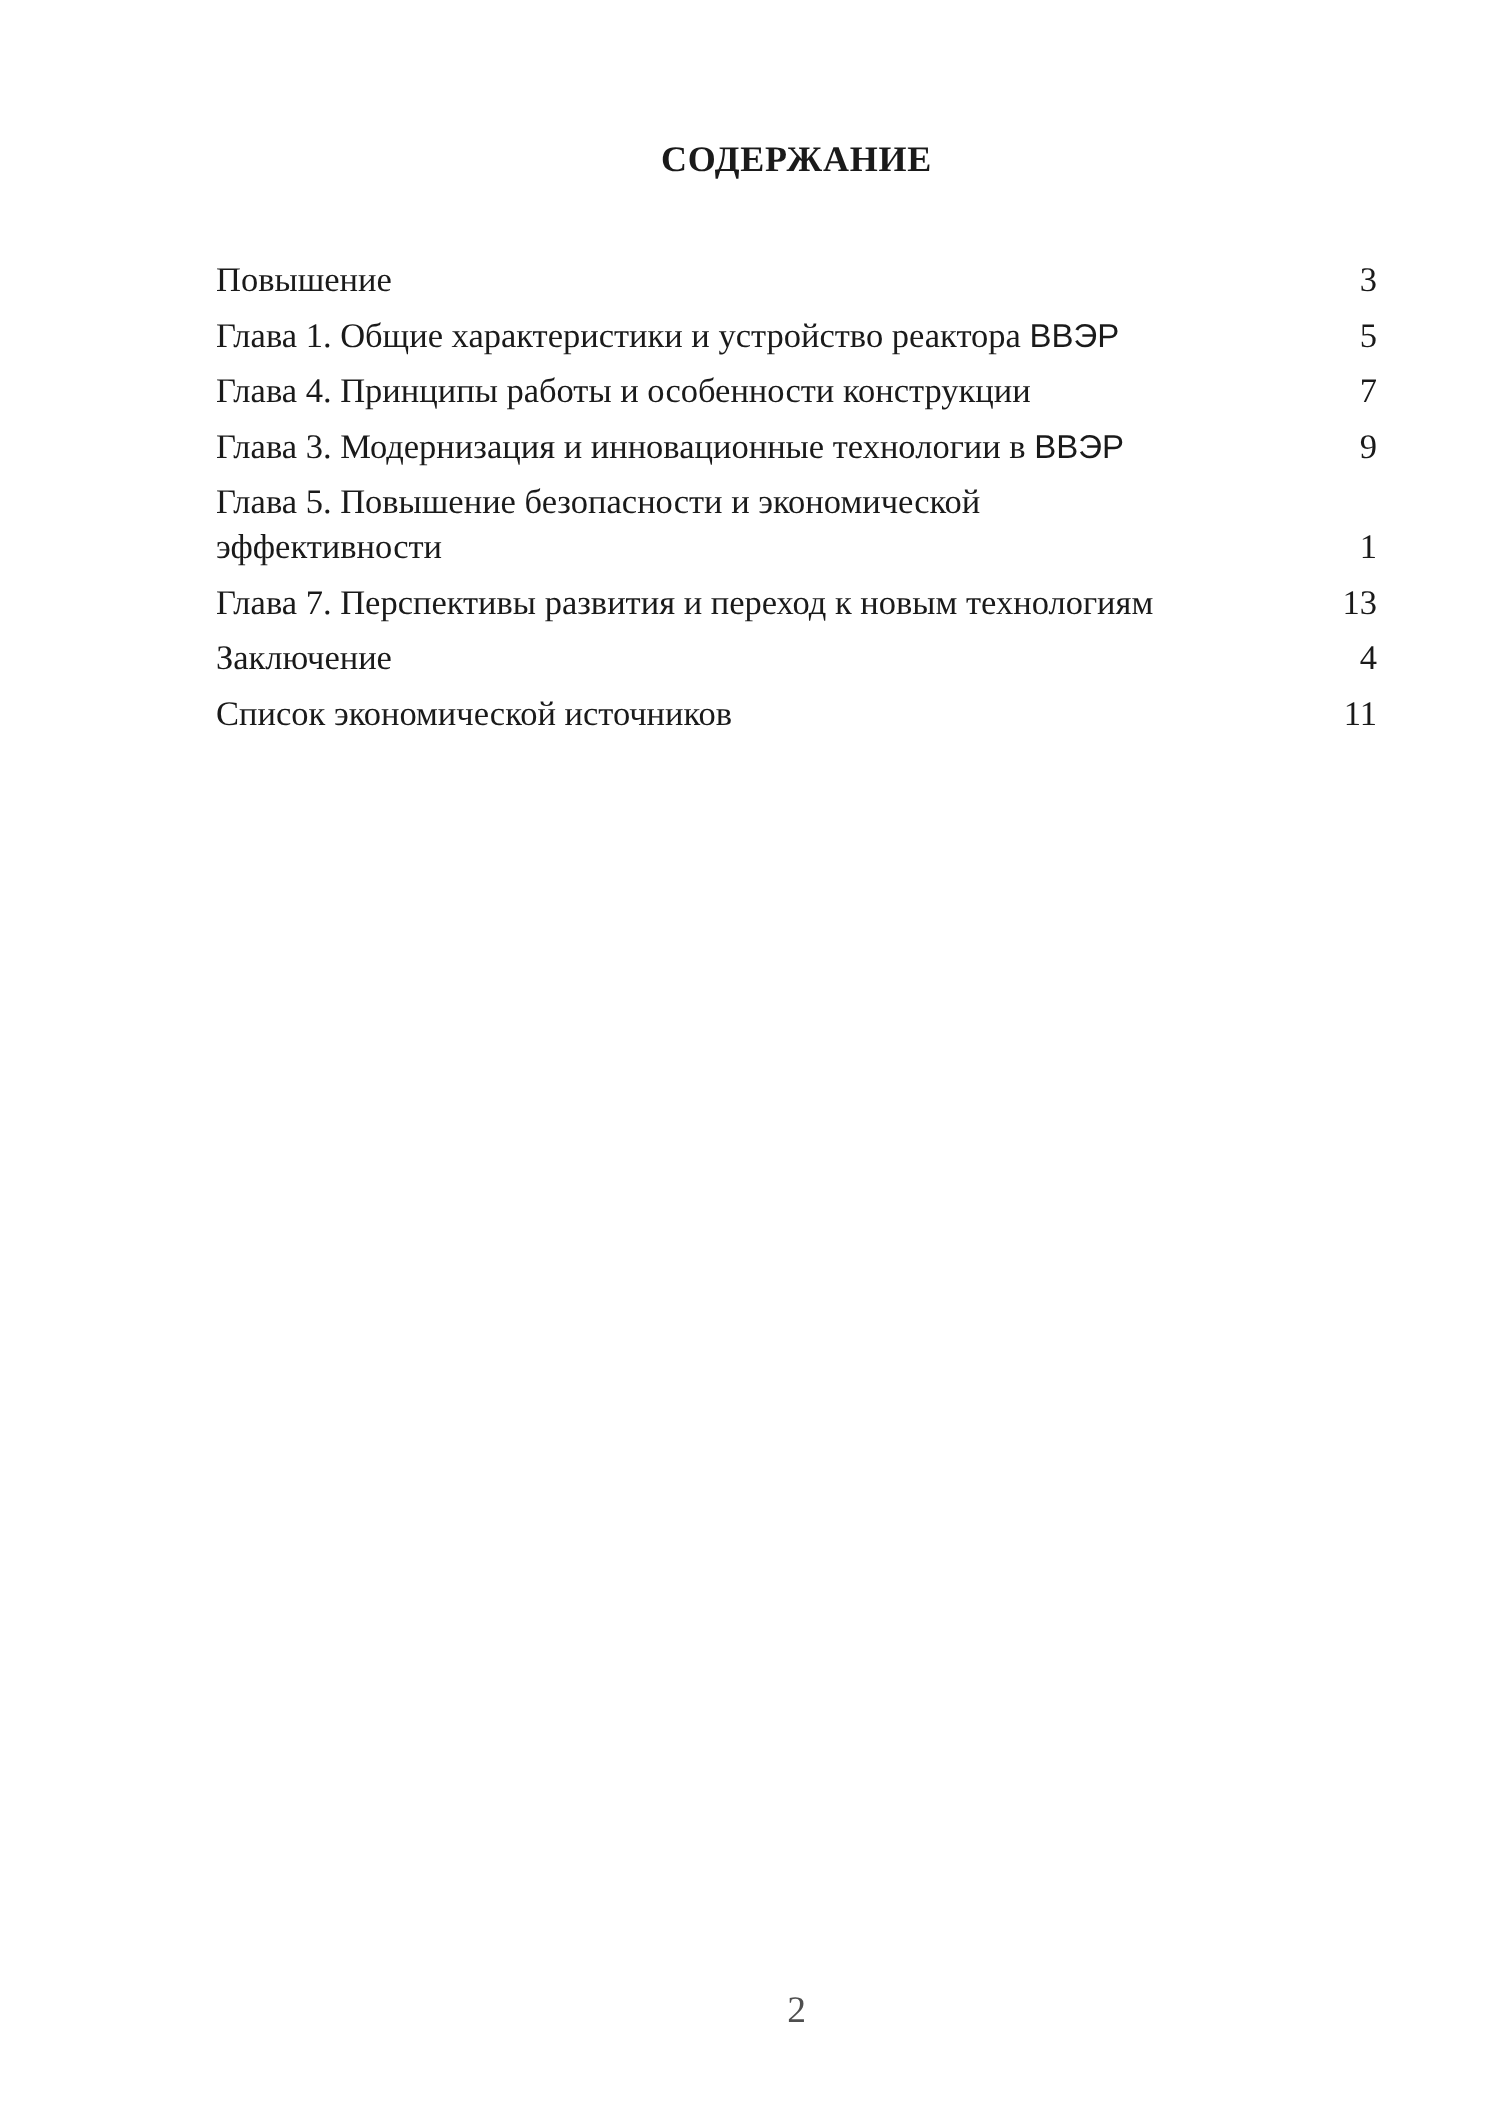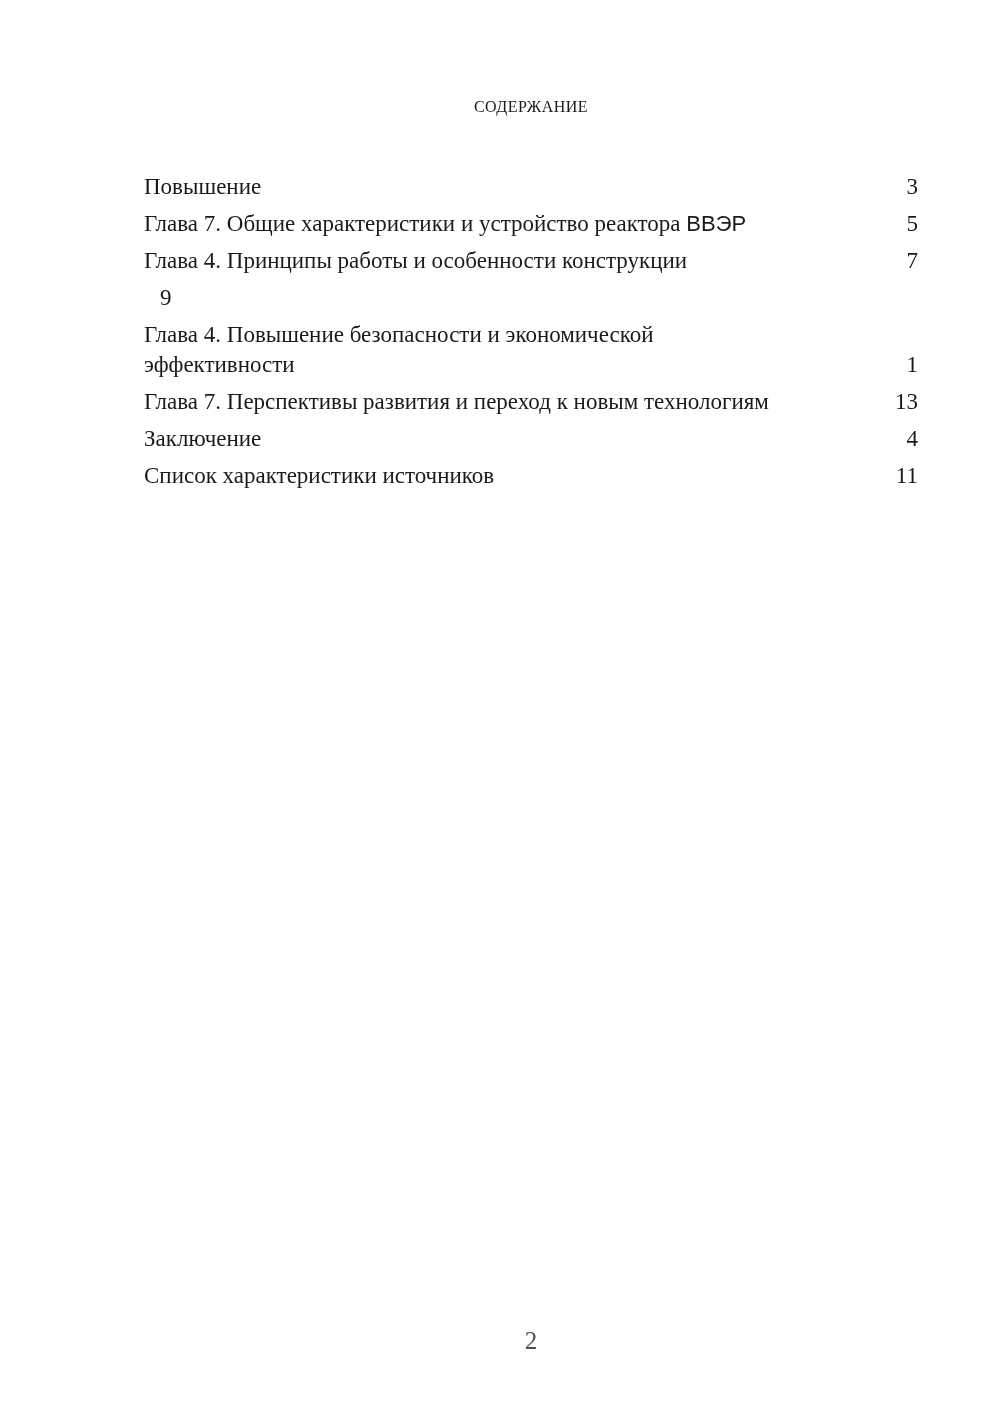--- a/index.html
+++ b/index.html
@@ -21,22 +21,22 @@
     background: #ffffff;
   }
   .content {
     position: absolute;
     left: 144px;
     right: 82px;
     top: 94px;
   }
   .doc-title {
     text-align: center;
-    font-weight: normal;
-    font-size: 16px;
+    font-weight: bold;
+    font-size: 24px;
     line-height: 26px;
     letter-spacing: 0.5px;
     margin: 0 0 52px 0;
   }
   .toc-row {
     display: flex;
     justify-content: space-between;
     align-items: flex-end;
     font-size: 23px;
     line-height: 30px;
@@ -74,51 +74,52 @@
     <h1 class="doc-title">СОДЕРЖАНИЕ</h1>
 
     <div>
 
       <div class="toc-row">
         <span class="toc-title"><span>Повышение</span><span class="accent"></span></span>
         <span class="toc-page">3</span>
       </div>
 
       <div class="toc-row">
-        <span class="toc-title"><span>Глава 7. Общие характеристики и устройство реактора </span><span class="accent">ВВЭР</span></span>
+        <span class="toc-title"><span>Глава 1. Общие характеристики и устройство реактора </span><span class="accent">ВВЭР</span></span>
         <span class="toc-page">5</span>
       </div>
 
       <div class="toc-row">
         <span class="toc-title"><span>Глава 4. Принципы работы и особенности конструкции</span><span class="accent"></span></span>
         <span class="toc-page">7</span>
       </div>
 
       <div class="toc-row">
+        <span class="toc-title"><span>Глава 3. Модернизация и инновационные технологии в </span><span class="accent">ВВЭР</span></span>
         <span class="toc-page">9</span>
       </div>
 
       <div class="toc-row">
-        <span class="toc-title"><span>Глава 4. Повышение безопасности и экономической
+        <span class="toc-title"><span>Глава 5. Повышение безопасности и экономической
 эффективности</span><span class="accent"></span></span>
         <span class="toc-page">1</span>
       </div>
 
       <div class="toc-row">
         <span class="toc-title"><span>Глава 7. Перспективы развития и переход к новым технологиям</span><span class="accent"></span></span>
         <span class="toc-page">13</span>
       </div>
 
       <div class="toc-row">
         <span class="toc-title"><span>Заключение</span><span class="accent"></span></span>
         <span class="toc-page">4</span>
       </div>
 
       <div class="toc-row">
-        <span class="toc-title"><span>Список характеристики источников</span><span class="accent"></span></span>
+        <span class="toc-title"><span>Список экономической источников</span><span class="accent"></span></span>
         <span class="toc-page">11</span>
       </div>
 
     </div>
   </div>
 
   <div class="footer" style="color: rgb(79, 79, 79);">2</div>
 </div>
 
 </body></html>

